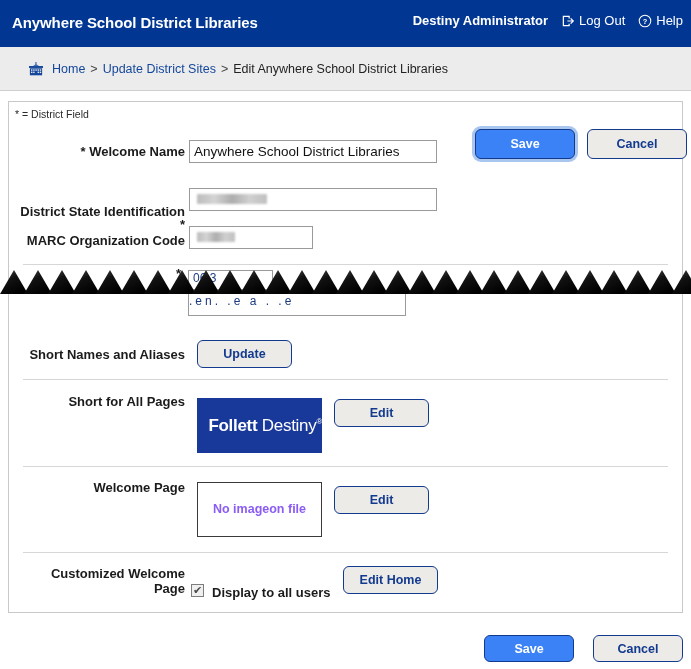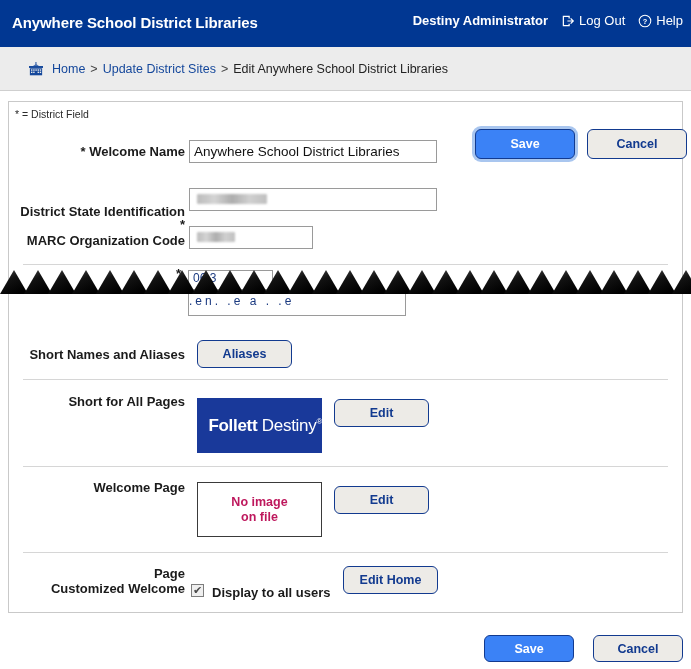--- a/index.html
+++ b/index.html
@@ -101,22 +101,22 @@
     position:absolute; background:#19399a;
     display:flex; align-items:center; justify-content:flex-end;
   }
   #logo-text { font-size:17px; color:#ffffff; white-space:nowrap; letter-spacing:-0.3px;}
   #logo-text b { font-weight:bold; }
   #logo-text span.light { font-weight: normal; }
   #logo-text sup { font-size:8px; vertical-align:super; }
 
   #noimage-box {
     position:absolute; background:#fff; border:1px solid #3a3a3a;
-    display:flex; flex-direction:column; align-items:center; justify-content:center;
-    font-size:12.5px; font-weight:bold; color:#be185d; line-height:15px; text-align:center;
+    display:flex; flex-direction:row; align-items:center; justify-content:center;
+    font-size:12.5px; font-weight:bold; color:#8b5cf6; line-height:15px; text-align:center;
   }
 
   
   #display-checkbox {
     position:absolute; width:13px; height:13px;
     border:1px solid #7d7d7d; background:#efefef;
     display:flex; align-items:center; justify-content:center;
     font-size:11px; color:#4a4a4a; line-height:1;
   }
   #display-label {
@@ -229,21 +229,21 @@
   <div class="lbl" style="left:0px; top:131px; width:176px;">
     <span>MARC Organization Code</span>
   </div>
   <div class="lbl" style="left:0px; top:115px; width:176px;">*</div>
   <div class="txtbox" style="left:180px; top:124px; width:124px; height:23px;"></div>
   <div class="redact" style="left:188px; top:130px; width:38px; height:10px;"></div>
 
   <div class="hr" style="top:162px;"></div>
 
   <div class="lbl" style="left:0px; top:245px; width:176px;">Short Names and Aliases</div>
-  <div class="btn btn-secondary" style="left:188px; top:238px; width:95px; height:28px;">Aliases</div>
+  <div class="btn btn-secondary" style="left:188px; top:238px; width:95px; height:28px;">Update</div>
 
   <div class="hr" style="top:277px;"></div>
 
   <div class="lbl" style="left:0px; top:292px; width:176px;">Short for All Pages</div>
 
   <div id="logo-tile" style="left:188px; top:296px; width:125px; height:55px;">
     <div id="logo-text">
       <b>Follett</b><span>&nbsp;</span><span class="light">Destiny</span><sup>®</sup>
     </div>
   </div>
@@ -257,22 +257,22 @@
 
   <div id="noimage-box" style="left:188px; top:380px; width:125px; height:55px;">
     <span>No image</span>
     <span>on file</span>
   </div>
   <div class="btn btn-secondary" style="left:325px; top:384px; width:95px; height:28px;">Edit</div>
 
   <div class="hr" style="top:450px;"></div>
 
   <div class="lbl" style="left:0px; top:464px; width:176px;">
+    <div>Customized Welcome</div>
     <div>Page</div>
-    <div>Customized Welcome</div>
   </div>
 
   <div id="display-checkbox" style="left:182px; top:482px;">✔</div>
   <div id="display-label" style="left:203px; top:483px;">Display to all users</div>
 
   <div class="btn btn-secondary" style="left:334px; top:464px; width:95px; height:28px;">Edit Home</div>
 
   <div class="btn btn-primary btn-focus" style="left:466px; top:27px; width:100px; height:30px;">Save</div>
   <div class="btn btn-secondary" style="left:578px; top:27px; width:100px; height:30px;">Cancel</div>
 

